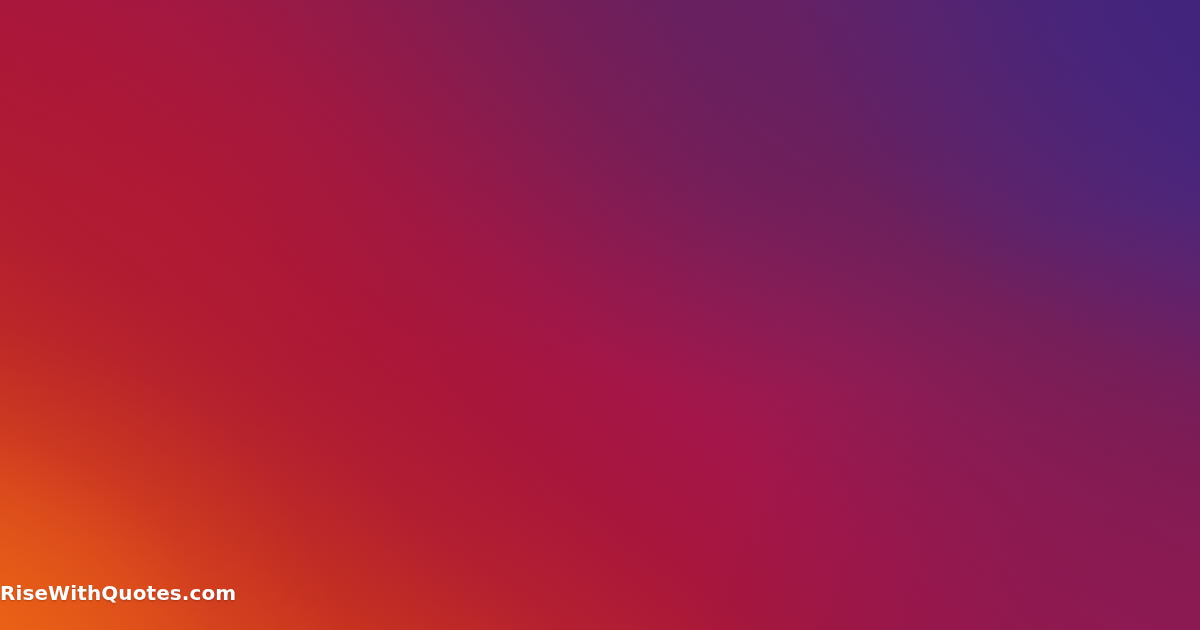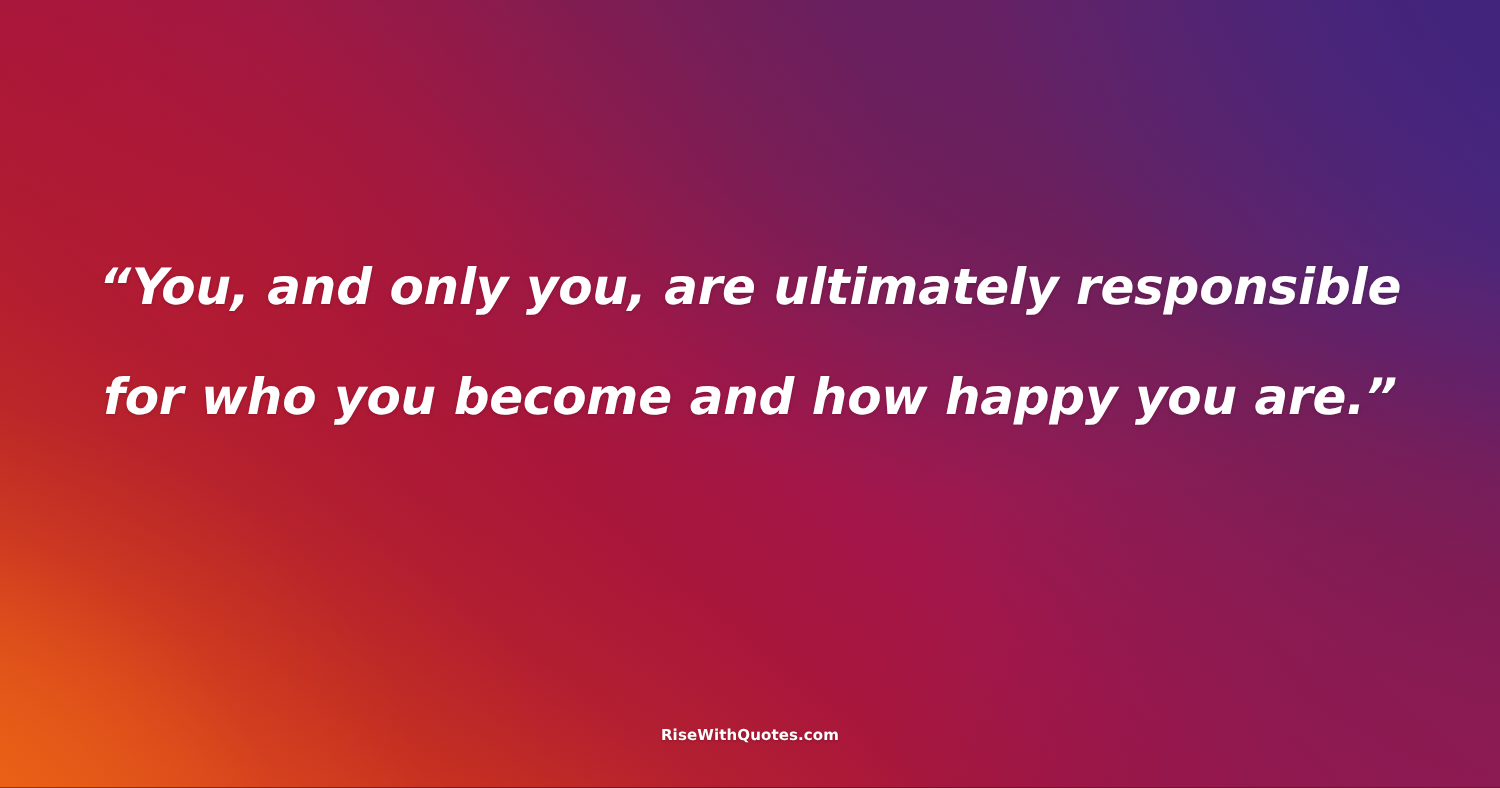--- a/index.html
+++ b/index.html
@@ -133,42 +133,40 @@
     text-shadow: 0 1px 3px rgba(40, 0, 20, 0.22);
     white-space: pre-line;
   }
 
   #site-credit {
     position: absolute;
     left: 0;
     right: 0;
     top: 581px;
     margin: 0;
-    text-align: center;
     color: #FFFFFF;
     font-family: "DejaVu Sans", "Liberation Sans", sans-serif;
     font-style: normal;
     font-weight: 700;
-    font-size: 12px;
+    font-size: 20px;
     letter-spacing: 0.1px;
     text-shadow: 0 1px 2px rgba(60, 10, 10, 0.30);
   }
 </style>
 </head>
 <body>
 
 <div id="quote-card">
 
   <div class="bg-layer" id="bg-base"></div>
   <div class="bg-layer" id="bg-purple"></div>
   <div class="bg-layer" id="bg-indigo"></div>
   <div class="bg-layer" id="bg-crimson"></div>
   <div class="bg-layer" id="bg-magenta"></div>
   <div class="bg-layer" id="bg-orange"></div>
 
   <div id="content">
 
-    <p id="quote-text">“You, and only you, are ultimately responsible for who you become and how happy you are.”</p>
 
     <p id="site-credit">RiseWithQuotes.com</p>
 
   </div>
 </div>
 
 </body></html>

